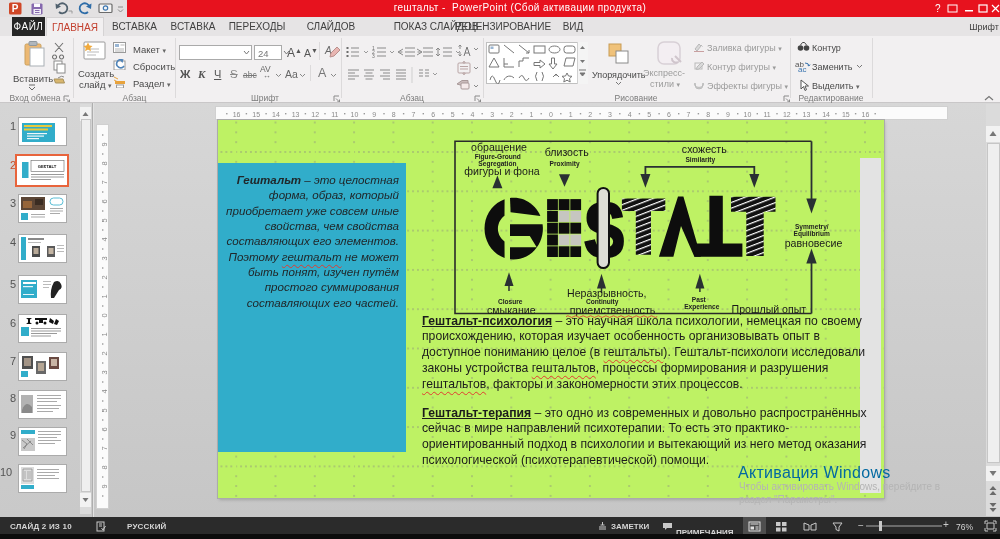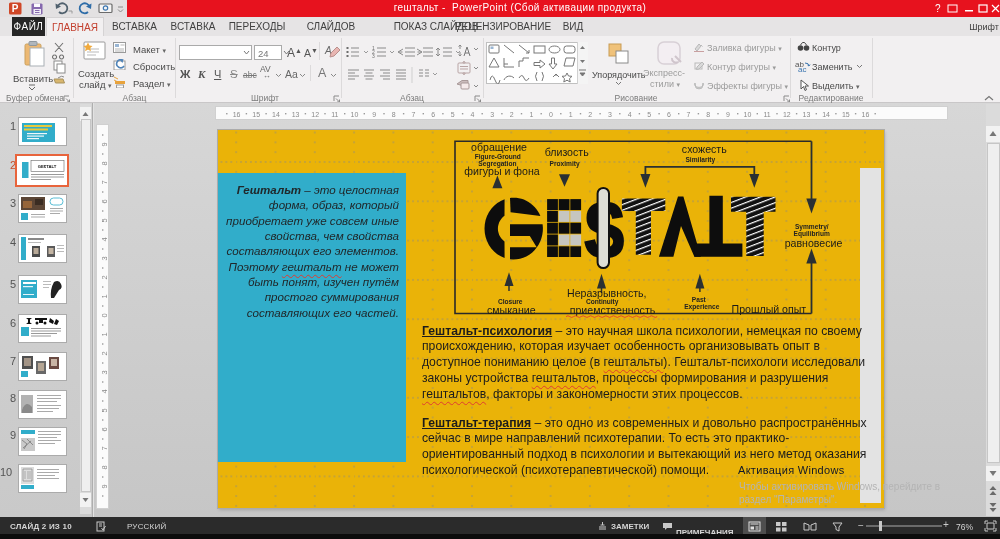--- a/index.html
+++ b/index.html
@@ -13,27 +13,27 @@
 .tab{position:absolute;top:17px;height:19px;font-size:10px;color:#404040;display:flex;align-items:center;justify-content:center}
 .grplabel{position:absolute;font-size:8.5px;color:#7a7a7a;text-align:center;top:58px}
 .gsep{position:absolute;top:2px;height:60px;width:1px;background:#dcdadb}
 .rbtxt{position:absolute;font-size:9px;color:#494949;white-space:nowrap}
 .rbgray{position:absolute;font-size:9px;color:#9b9b9b;white-space:nowrap}
 #workarea{left:0;top:103px;width:1000px;height:414px;background:linear-gradient(#d7d7d7,#c6c6c6)}
 #statusbar{left:0;top:517px;width:1000px;height:17px;background:#2b2b2b;color:#dcdcdc;font-size:8px}
 #taskbar{left:0;top:534px;width:1000px;height:5px;background:#0c0c0c}
 .thumb{position:absolute;left:19px;width:47px;height:26.5px;background:#fff;box-shadow:0 0 0 1px #ababab;overflow:hidden}
 .tnum{position:absolute;left:4px;width:12px;font-size:11px;color:#555;text-align:right}
-#slide{left:218px;top:130px;width:666px;height:378px;background:#eab308;box-shadow:0 0 0 1px #ababab,1px 2px 3px rgba(0,0,0,.18)}
+#slide{left:218px;top:120px;width:666px;height:378px;background:#bef264;box-shadow:0 0 0 1px #ababab,1px 2px 3px rgba(0,0,0,.18)}
 #tealbox{position:absolute;left:0;top:43px;width:188px;height:289px;background:#31adca}
 #tealtext{position:absolute;right:7px;top:9px;width:185px;font-size:11.6px;line-height:15.35px;font-style:italic;color:#20282b;text-align:right;white-space:nowrap}
 .btext{position:absolute;left:204px;width:460px;font-size:12.2px;line-height:15.75px;color:#1c1c1c;white-space:nowrap}
 #hruler{left:215px;top:106px;width:733px;height:14px;background:#fbfbfb;border:1px solid #d0d0d0}
 #vruler{left:96px;top:124px;width:13px;height:385px;background:#fbfbfb;border:1px solid #d0d0d0}
-#wm1{font-size:11px;color:#0f172a;letter-spacing:.3px}
+#wm1{font-size:16px;color:#0369a1;letter-spacing:.3px}
 #wm2,#wm2b{font-size:10px;color:#b4b4b4}
 .wavy{text-decoration:underline;text-decoration-style:wavy;text-decoration-color:#e03c31;text-decoration-thickness:1px;text-underline-offset:2.5px}
 .btext u,.btext b{color:#1c1c1c}
 </style></head>
 <body>
 <div class="abs" id="titlebar"></div>
 <div class="abs" id="qat"></div>
 <div class="abs" id="title-text">гештальт -&nbsp; PowerPoint (Сбой активации продукта)</div>
 
 <svg class="abs" style="left:0;top:0" width="127" height="17">
@@ -74,21 +74,21 @@
 <div class="tab" style="left:968px;width:32px;font-size:9px">Шрифт</div>
 <div class="abs" id="ribbon"></div>
 
 <div class="gsep" style="left:73px;top:38px"></div>
 <div class="gsep" style="left:175px;top:38px"></div>
 <div class="gsep" style="left:341px;top:38px"></div>
 <div class="gsep" style="left:483px;top:38px"></div>
 <div class="gsep" style="left:790px;top:38px"></div>
 <div class="gsep" style="left:872px;top:38px"></div>
 
-<div class="grplabel" style="left:2px;top:93px;width:66px">Буфер обмена</div>
+<div class="grplabel" style="left:2px;top:93px;width:66px">Вход обмена</div>
 <div class="grplabel" style="left:86px;top:93px;width:97px">Абзац</div>
 <div class="grplabel" style="left:185px;top:93px;width:160px">Шрифт</div>
 <div class="grplabel" style="left:344px;top:93px;width:136px">Абзац</div>
 <div class="grplabel" style="left:486px;top:93px;width:300px">Рисование</div>
 <div class="grplabel" style="left:793px;top:93px;width:76px">Редактирование</div>
 
 <svg class="abs" style="left:22px;top:40px" width="30" height="30">
   <rect x="3" y="4" width="16" height="21" rx="1.5" fill="#ecb873" stroke="#caa05e"></rect>
   <rect x="7" y="1.5" width="8" height="4" rx="1" fill="#b0b6bc" stroke="#8f979e"></rect>
   <rect x="8" y="8" width="14" height="18" fill="#fff" stroke="#a9afb5"></rect>
@@ -693,21 +693,21 @@
 
 <div class="abs" id="wm1" style="left:738px;top:464px">Активация Windows</div>
 <div class="abs" id="wm2" style="left:739px;top:481px;white-space:nowrap">Чтобы активировать Windows, перейдите в</div>
 <div class="abs" id="wm2b" style="left:739px;top:493.5px;white-space:nowrap">раздел "Параметры".</div>
 <div class="abs" id="statusbar"></div>
 <div class="abs" style="left:10px;top:522px;color:#d5d5d5;font-size:8px;font-weight:bold;letter-spacing:.2px">СЛАЙД 2 ИЗ 10</div>
 <svg class="abs" style="left:96px;top:521px" width="12" height="11">
     <rect x="1" y="1" width="7" height="9" fill="none" stroke="#c9c9c9"></rect>
     <path d="M3 3 h3 M3 5 h3 M5.5 7 l1.5 2 2.5 -4" stroke="#c9c9c9" fill="none"></path>
   </svg>
-<div class="abs" style="left:127px;top:522px;color:#d5d5d5;font-size:8px;font-weight:normal;letter-spacing:.2px">РУССКИЙ</div>
+<div class="abs" style="left:127px;top:522px;color:#d5d5d5;font-size:8px;font-weight:bold;letter-spacing:.2px">РУССКИЙ</div>
 <svg class="abs" style="left:597px;top:521px" width="11" height="11">
     <path d="M2 8 h7 M2 6 h7 M3.5 4 h4 M5.5 1 v3" stroke="#c9c9c9" fill="none"></path>
   </svg>
 <div class="abs" style="left:611px;top:522px;color:#d5d5d5;font-size:8px;font-weight:bold">ЗАМЕТКИ</div>
 <svg class="abs" style="left:662px;top:521px" width="12" height="11">
     <path d="M1 2 h9 v5 h-5 l-2 2 v-2 h-2 z" fill="#c9c9c9"></path>
   </svg>
 <div class="abs" style="left:676px;top:528px;color:#d5d5d5;font-size:8px;font-weight:bold">ПРИМЕЧАНИЯ</div>
 <div class="abs" style="left:743px;top:517px;width:23px;height:17px;background:#4e4e4e"></div>
 <svg class="abs" style="left:748px;top:521px" width="13" height="11">

